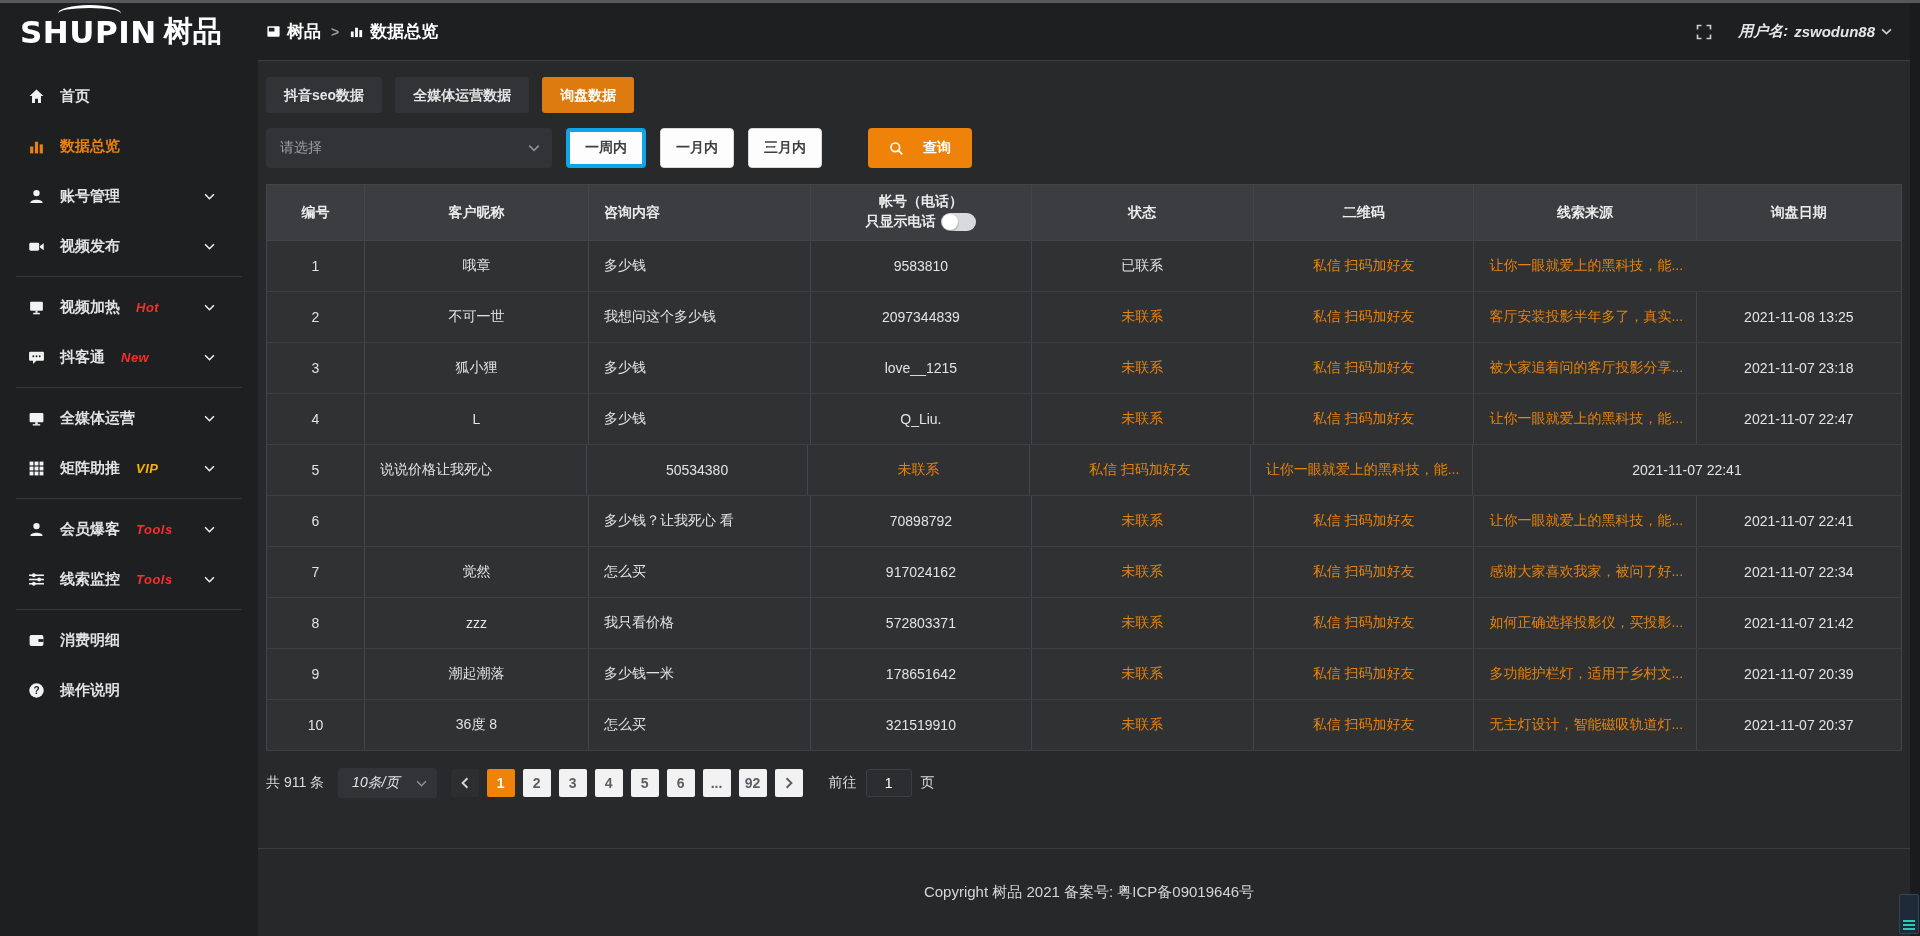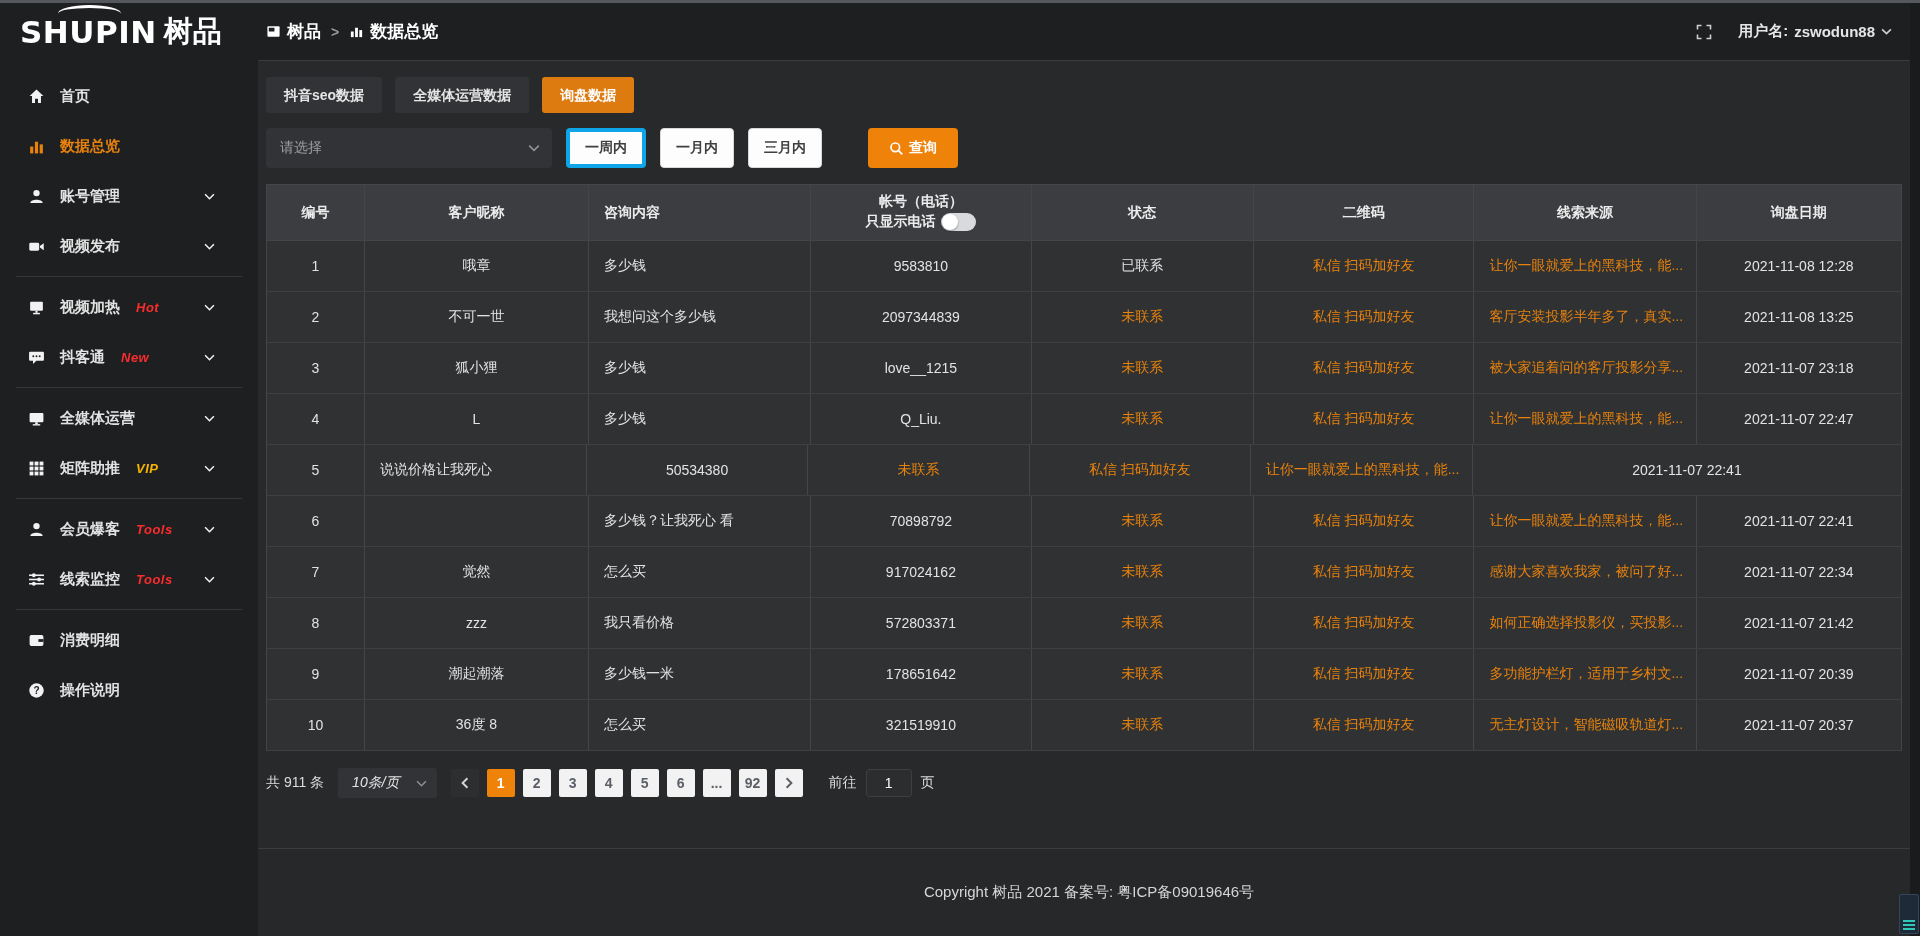--- a/index.html
+++ b/index.html
@@ -13,21 +13,21 @@
   .logo-area { width:258px; display:flex; align-items:center; padding-left:20px; flex:0 0 auto; }
   .logo-en { color:#fff; font-weight:800; font-size:31px; letter-spacing:.5px; position:relative; font-family:"DejaVu Sans",sans-serif; }
   .logo-en::before { content:""; position:absolute; left:28%; top:-9px; width:46%; height:14px;
     border-top:3px solid #fff; border-radius:50% 50% 0 0; }
   .logo-cn { color:#fff; font-weight:800; font-size:29px; margin-left:7px; }
   .topbar-main { flex:1; display:flex; align-items:center; border-bottom:1px solid #3a3c3f; padding:0 28px 0 8px; }
   .breadcrumb { display:flex; align-items:center; gap:8px; color:#fff; font-size:17px; font-weight:bold; }
   .breadcrumb .sep { color:#9a9a9a; font-size:14px; font-weight:bold; margin:0 2px; }
   .crumb { display:flex; align-items:center; gap:6px; cursor:pointer; }
   .topbar-right { margin-left:auto; display:flex; align-items:center; gap:26px; color:#e6e6e6; font-size:15px; }
-  .user-chip { display:flex; align-items:center; gap:6px; cursor:pointer; font-weight:bold; }
+  .user-chip { display:flex; align-items:center; gap:6px; cursor:pointer; font-weight:bold;font-style:italic; }
   .icon { display:inline-flex; color:inherit; }
 
   
   .body { flex:1; display:flex; min-height:0; }
   .sidebar { width:258px; background:#1d1f21; padding-top:10px; flex:0 0 auto; }
   .side-item { height:50px; display:flex; align-items:center; padding:0 22px 0 28px;
     color:#e2e2e2; font-size:15px; font-weight:bold; cursor:pointer; }
   .side-item .icon { width:17px; margin-right:15px; color:#f2f2f2; }
   .side-item.active { color:#e8820c; }
   .side-item.active .icon { color:#e8820c; }
@@ -48,21 +48,21 @@
   
   .filters { display:flex; align-items:center; margin-top:15px; }
   .select { width:286px; height:40px; background:#313336; border-radius:4px; color:#9c9ea1;
     font-size:14px; padding:0 12px 0 14px; display:flex; align-items:center; justify-content:space-between; cursor:pointer; }
   .select .icon { color:#8f9194; }
   .range-btn { height:40px; padding:0 15px; margin-left:14px; background:#fdfdfd;
     border:1px solid #d9d9d9; border-radius:4px; color:#3f3f3f; font-size:14px; font-weight:bold;
     display:flex; align-items:center; cursor:pointer; }
   .range-btn.active { border:4px solid #0ea5e9; }
   .search-btn { height:40px; padding:16px 21px; margin-left:46px; background:#ef8209; border:none;
-    border-radius:4px; color:#fff; font-size:14px; font-weight:bold; display:flex; align-items:center; gap:5px; cursor:pointer; }
+    border-radius:4px; color:#fff; font-size:14px; font-weight:bold; display:flex; align-items:center; gap:19px; cursor:pointer; }
 
   
   .table { margin-top:16px; border:1px solid #434548; border-bottom:none; background:#2f3133; }
   .trow { display:flex; height:51px; background:#2f3133; border-bottom:1px solid #3d3f42; }
   .trow.thead { height:56px; background:#3b3d40; border-bottom:1px solid #434548; }
   .td { display:flex; align-items:center; justify-content:center; border-right:1px solid #434548;
     color:#e3e3e3; font-size:14px; overflow:hidden; white-space:nowrap; padding:0 8px; }
   .td:last-child { border-right:none;text-align:center; }
   .thead .td { font-weight:bold; color:#ececec; }
   .td.left { justify-content:flex-start; padding-left:15px; }
@@ -392,21 +392,20 @@
         </div>
         <div>
             <div class="trow">
     <div class="td c-id">1</div>
     <div class="td c-nick">哦章</div>
     <div class="td c-content left">多少钱</div>
     <div class="td c-account">9583810</div>
     <div class="td c-status">已联系</div>
     <div class="td c-qr orange">私信 扫码加好友</div>
     <div class="td c-source left orange">让你一眼就爱上的黑科技，能...</div>
-    <div class="td c-date">2021-11-08 12:28</div>
   </div>
             <div class="trow">
     <div class="td c-id">2</div>
     <div class="td c-nick">不可一世</div>
     <div class="td c-content left">我想问这个多少钱</div>
     <div class="td c-account">2097344839</div>
     <div class="td c-status pending">未联系</div>
     <div class="td c-qr orange">私信 扫码加好友</div>
     <div class="td c-source left orange">客厅安装投影半年多了，真实...</div>
     <div class="td c-date">2021-11-08 13:25</div>

